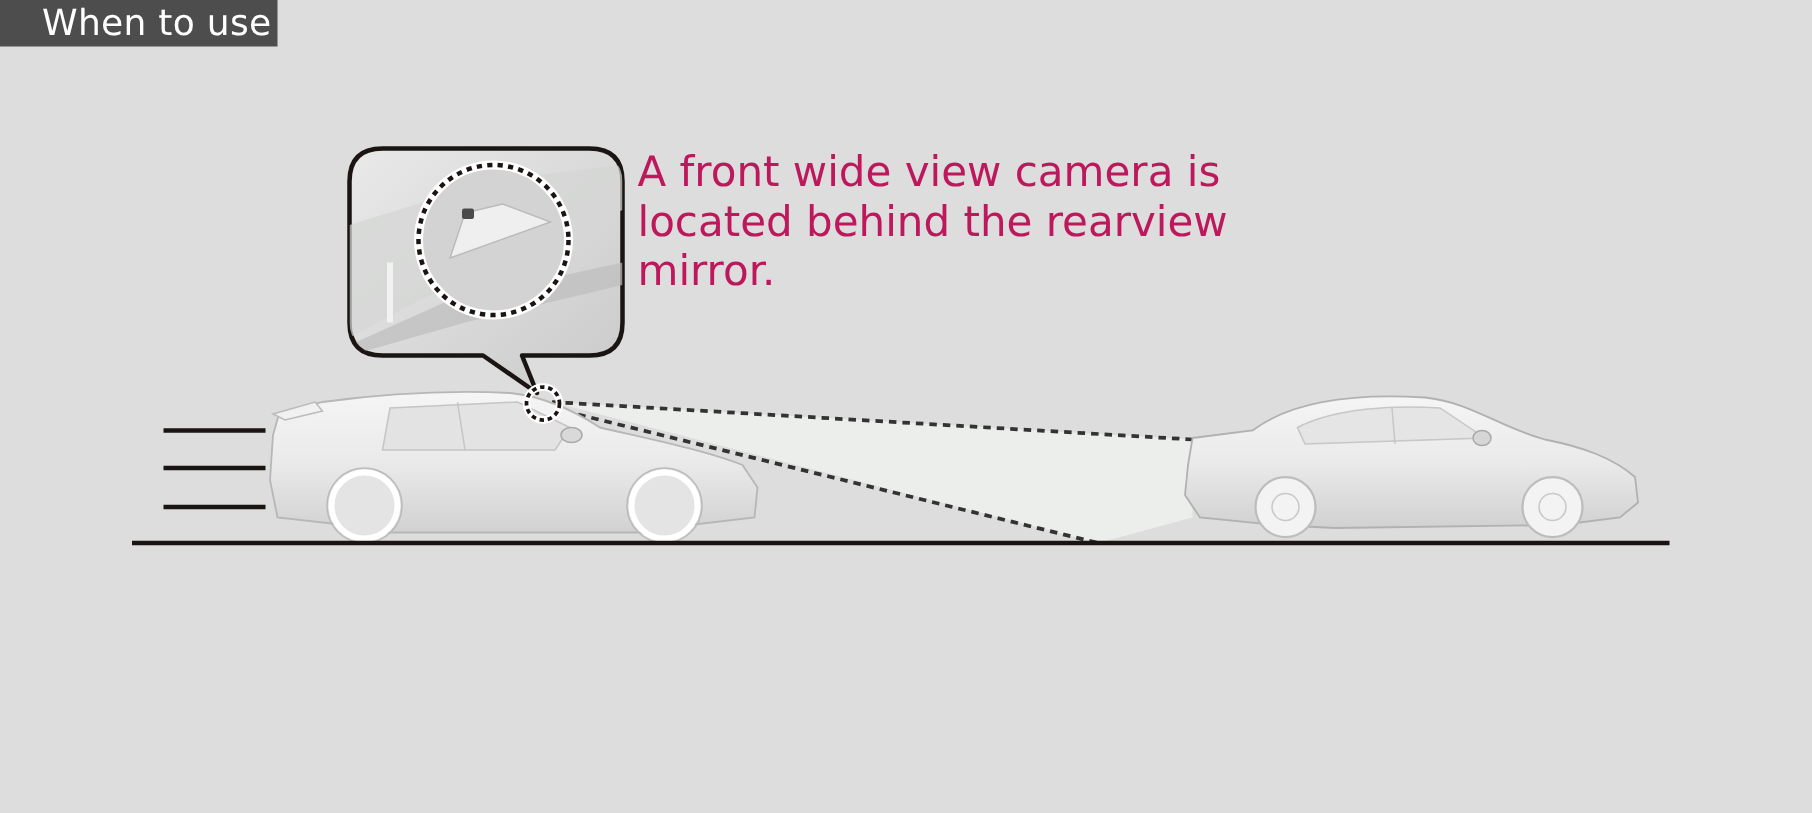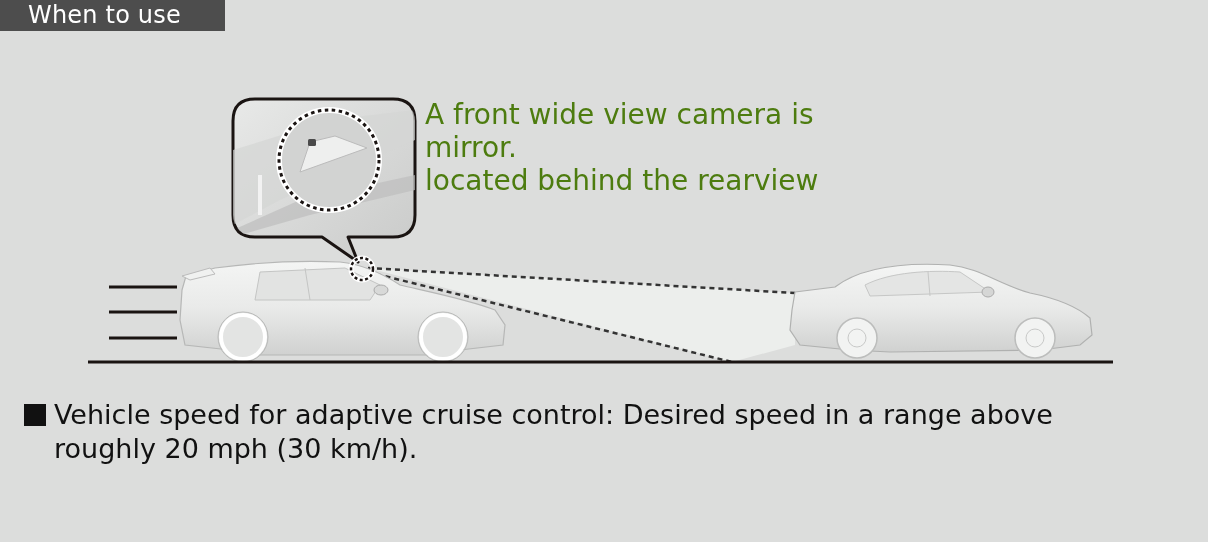--- a/index.html
+++ b/index.html
@@ -5,30 +5,30 @@
   html, body { margin:0; padding:0; }
   body {
     width:1208px; height:542px; overflow:hidden;
     background:#dcdddc;
     font-family:"DejaVu Sans","Liberation Sans",sans-serif;
     color:#111;
     position:relative;
   }
   .section-tab {
     position:absolute; left:0; top:0;
-    width:225px; height:31px;
+    width:185px; height:31px;
     background:#4d4d4d; color:#fff;
     font-size:24px; line-height:31px;
     box-sizing:border-box; padding-left:28px;
     letter-spacing:0.2px;
   }
   .illustration { position:absolute; left:0; top:0; width:1208px; height:380px; }
   .callout-text {
     position:absolute; left:425px; top:98px;
-    font-size:28px; line-height:33px; color:#4d7c0f;
+    font-size:28px; line-height:33px; color:#be185d;
     width:420px;
   }
   .callout-text div { white-space:nowrap; }
   .bullets {
     position:absolute; left:24px; top:398px;
     font-size:27px; line-height:34px; color:#111;
   }
   .bullet { position:relative; padding-left:30px; }
   .bullet .sq {
     position:absolute; left:0; top:6px;
@@ -114,23 +114,18 @@
   </g>
 
   <g>
     <circle cx="362" cy="269" r="11" fill="none" stroke="#fff" stroke-width="5"></circle>
     <circle cx="362" cy="269" r="11" fill="none" stroke="#1a1412" stroke-width="2.5" stroke-dasharray="3,2.5"></circle>
   </g>
 </svg>
 
 <div class="callout-text">
   <div>A front wide view camera is</div>
+  <div>located behind the rearview</div>
   <div>mirror.</div>
-  <div>located behind the rearview</div>
 </div>
 
 <div class="bullets">
-  <div class="bullet">
-    <span class="sq"></span>
-    <div>Vehicle speed for adaptive cruise control: Desired speed in a range above</div>
-    <div>roughly 20 mph (30 km/h).</div>
-  </div>
 </div>
 
 </body></html>

